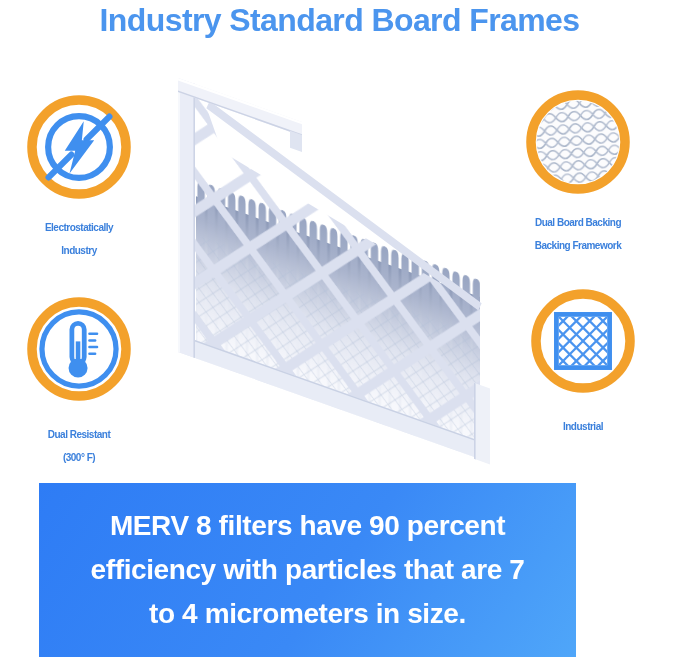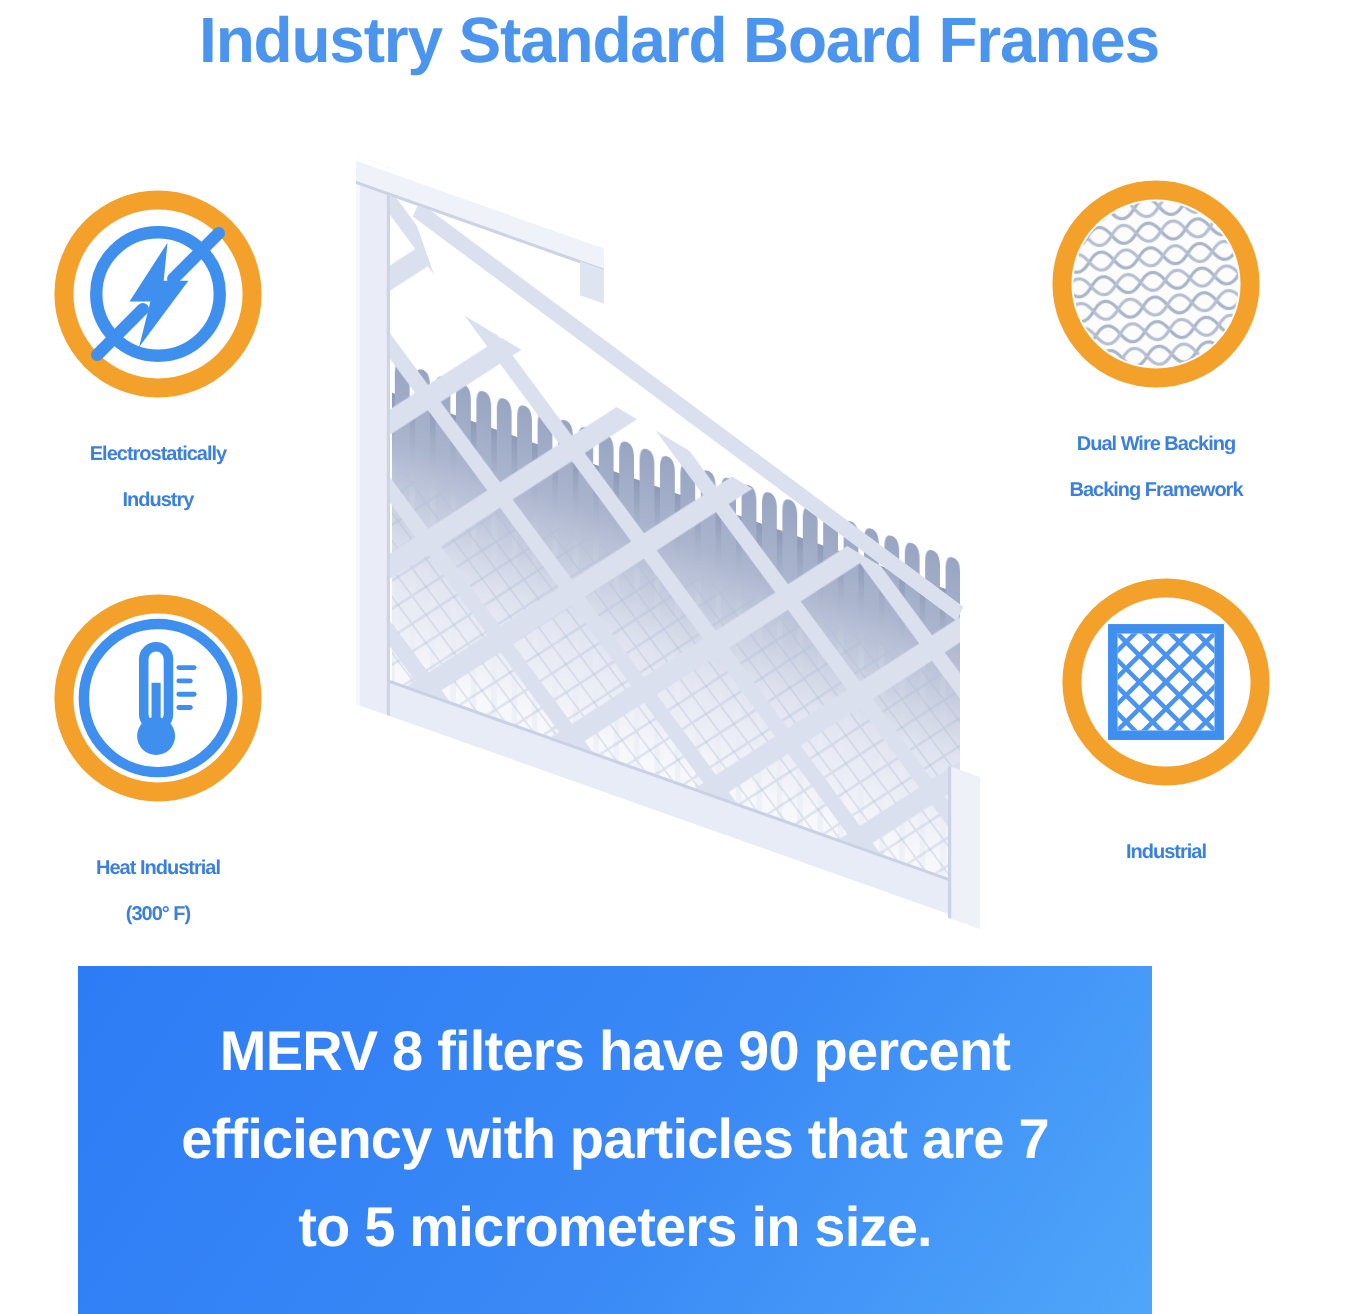--- a/index.html
+++ b/index.html
@@ -82,41 +82,41 @@
             <path d="M0,6.5 Q6.5,-3 13,6.5 Q19.5,16 26,6.5" fill="none" stroke="#a9b5c9" stroke-width="1.7"></path>
             <path d="M0,6.5 Q6.5,16 13,6.5 Q19.5,-3 26,6.5" fill="none" stroke="#b6c0d2" stroke-width="1.7"></path>
           </pattern>
         </defs>
         <circle cx="60" cy="60" r="49.5" fill="none" stroke="#f3a12b" stroke-width="10"></circle>
         <circle cx="60" cy="60" r="43.5" fill="#fcfcfd"></circle>
         <circle cx="60" cy="60" r="43.5" fill="url(#mesh)"></circle>
       </svg>
     </div>
     <div class="label">
-      <div>Dual Wire Backing</div>
+      <div>Dual Board Backing</div>
       <div>Backing Framework</div>
     </div>
   </div>
 
   <div class="feature f-heat low">
     <div class="icon-wrap">
       <svg width="114" height="114" viewBox="0 0 120 120">
         <circle cx="60" cy="60" r="49.5" fill="none" stroke="#f3a12b" stroke-width="10"></circle>
         <circle cx="60" cy="60" r="39" fill="#ffffff" stroke="#3f8fef" stroke-width="5.5"></circle>
         <rect x="52.5" y="33" width="13" height="42" rx="6.5" fill="#ffffff" stroke="#3f8fef" stroke-width="5"></rect>
         <rect x="56.6" y="52" width="4.8" height="24" fill="#3f8fef"></rect>
         <circle cx="59" cy="80" r="10" fill="#3f8fef"></circle>
         <line x1="71" y1="44" x2="79" y2="44" stroke="#3f8fef" stroke-width="2.6" stroke-linecap="round"></line>
         <line x1="71" y1="51" x2="77" y2="51" stroke="#3f8fef" stroke-width="2.6" stroke-linecap="round"></line>
         <line x1="71" y1="58" x2="79" y2="58" stroke="#3f8fef" stroke-width="2.6" stroke-linecap="round"></line>
         <line x1="71" y1="65" x2="77" y2="65" stroke="#3f8fef" stroke-width="2.6" stroke-linecap="round"></line>
       </svg>
     </div>
     <div class="label">
-      <div>Heat Industrial</div>
+      <div>Dual Resistant</div>
       <div>(300° F)</div>
     </div>
   </div>
 
   <div class="feature f-industrial low">
     <div class="icon-wrap">
       <svg width="114" height="114" viewBox="0 0 120 120">
         <defs>
           <clipPath id="sqclip">
               <rect x="34.5" y="34.5" width="51" height="51"></rect>
@@ -203,16 +203,16 @@
         <line x1="0" y1="1.2" x2="124" y2="1.2" stroke="#ffffff" stroke-width="2.4"></line>
         <line x1="0" y1="13.2" x2="124" y2="13.2" stroke="#ccd3e5" stroke-width="1.6"></line>
         <rect x="112" y="13" width="12" height="17" fill="#dfe4f1"></rect>
       </g>
     </svg>
   </div>
 
   <div class="banner">
     <div class="line">MERV 8 filters have 90 percent</div>
     <div class="line">efficiency with particles that are 7</div>
-    <div class="line">to 5 micrometers in size.</div>
+    <div class="line">to 4 micrometers in size.</div>
   </div>
 
 </div>
 
 </body></html>

